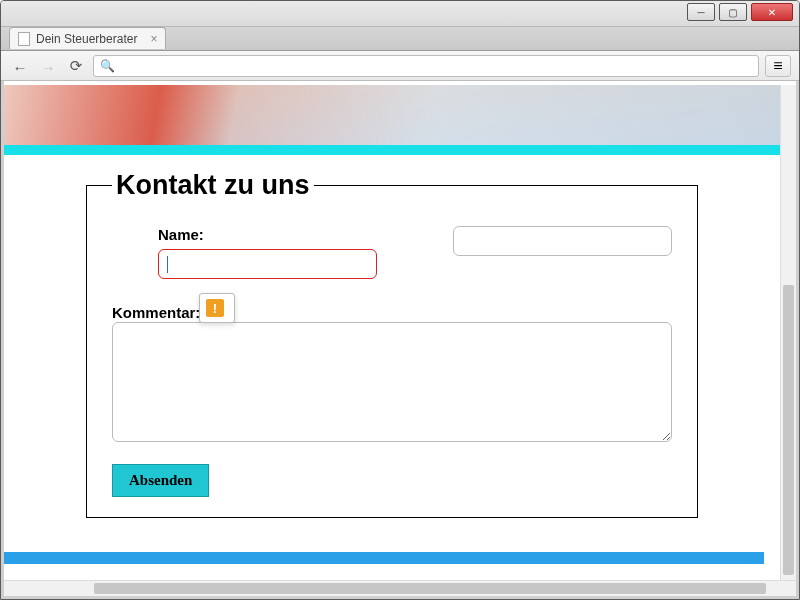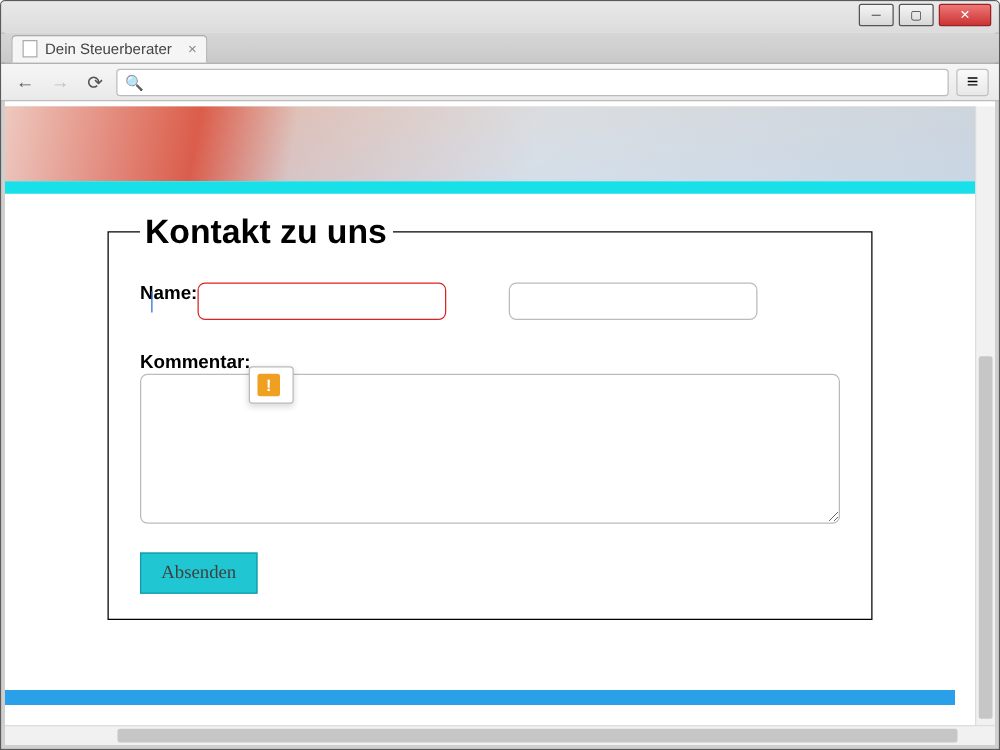--- a/index.html
+++ b/index.html
@@ -39,21 +39,21 @@
   }
   .w-btn.close {
     background:linear-gradient(#e77,#c33);
     color:#fff; border-color:#922;
     width:42px;
   }
   .tab-strip {
     position:relative; height:24px;
     background:linear-gradient(#d6d6d6,#c9c9c9);
     border-bottom:1px solid #999;
-    display:flex; align-items:center; padding-left:8px;
+    display:flex; align-items:flex-start; padding-left:8px;
   }
   .tab {
     background:#f5f5f5;
     border:1px solid #aaa; border-bottom:none;
     border-radius:4px 4px 0 0;
     height:22px;
     padding:0 28px 0 8px;
     display:flex; align-items:center; gap:6px;
     font-size:12px; color:#444;
     max-width:180px;
@@ -132,39 +132,39 @@
   .form-wrap { padding:15px 80px 0 80px; }
   fieldset {
     border:1px solid #000;
     padding:25px 25px 20px 25px;
   }
   legend {
     font-size:27px; font-weight:bold;
     padding:0 4px;
   }
   .row { display:flex; gap:30px; }
-  .field { flex:1; display:flex; flex-direction:row; position:relative;}
+  .field { flex:1; display:flex; flex-direction:column; position:relative;margin-left:46px;}
   label { font-weight:bold; font-size:15px; margin-bottom:6px;}
   input[type=text], input[type=email], textarea {
     border:1px solid #bbb; border-radius:6px;
     padding:6px 8px; font-size:14px;
     font-family:inherit;
   }
   .invalid { border:1px solid #d22 !important; }
   .caret {
     position:absolute; left:9px; bottom:6px;
     width:1px; height:17px; background:#2a6cd6;
   }
   textarea { width:100%; height:120px; resize:both; }
   .comment-block { margin-top:25px; }
   .submit-btn {
     margin-top:18px;
     background:#20c7d3;
     border:1px solid #129aa5;
-    color:#404040; font-weight:normal;
+    color:#000000; font-weight:bold;
     font-family:Georgia, 'Times New Roman', serif;
     font-size:15px;
     padding:7px 16px;
     text-align:center;
   }
   .bottom-bar {
     position:absolute; left:0; right:16px; bottom:16px; height:12px;
     background:#2aa0e8;
   }
   

